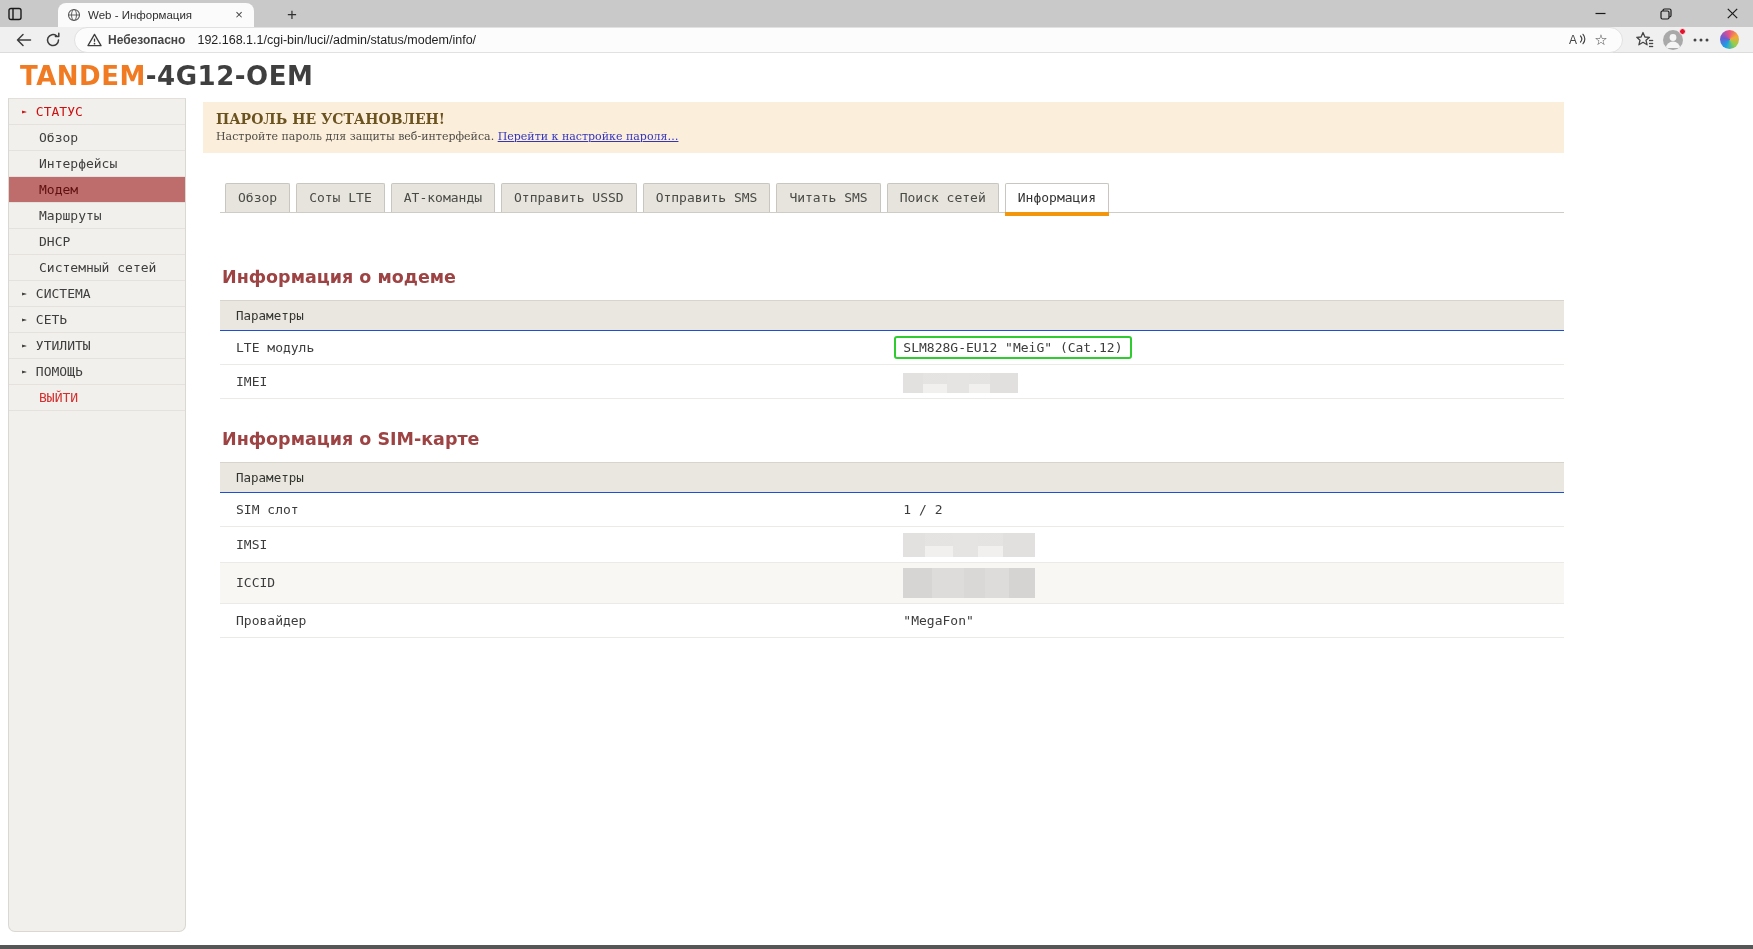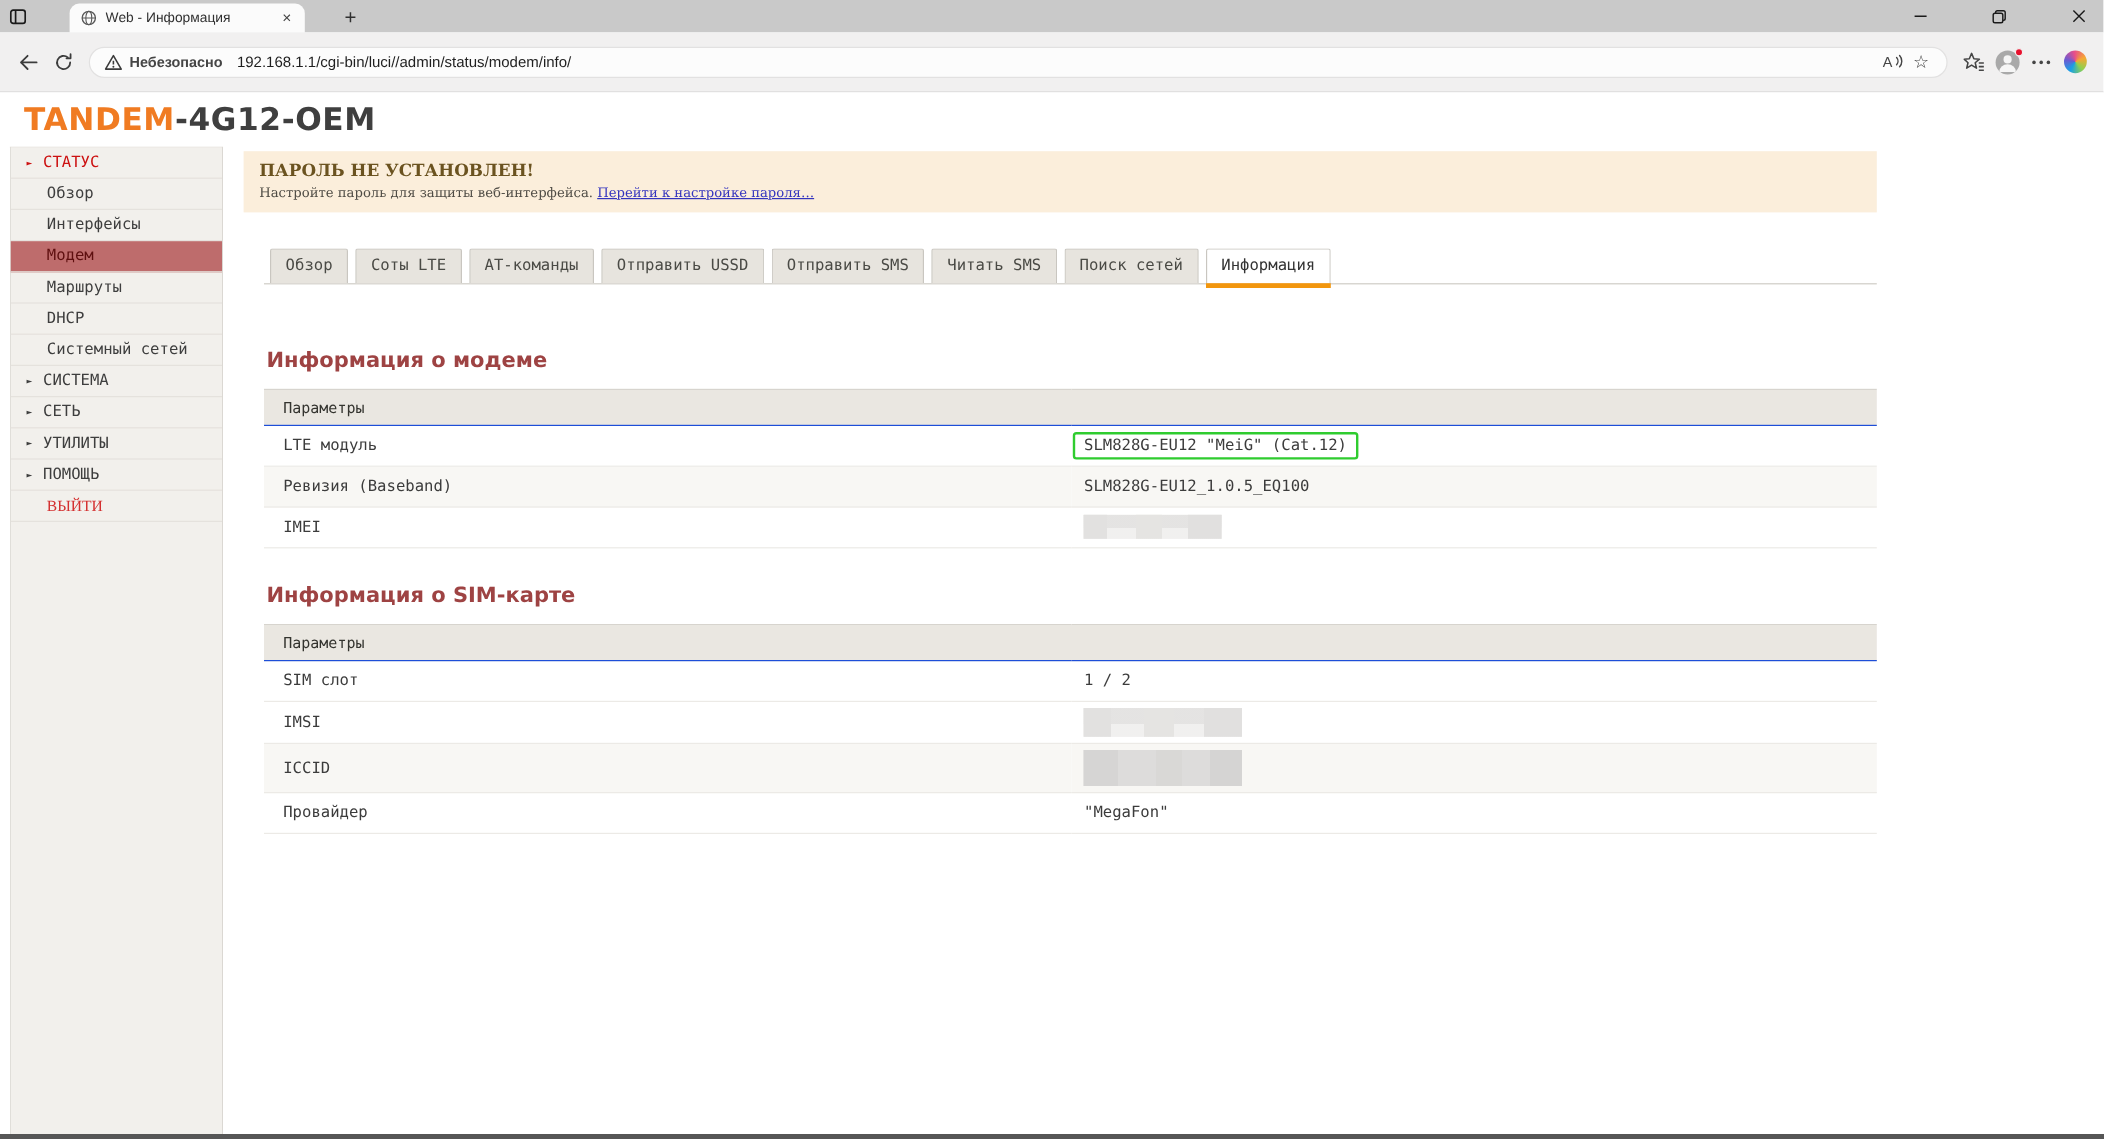--- a/index.html
+++ b/index.html
@@ -28,21 +28,21 @@
     display: flex; align-items: center; gap: 7px;
     padding: 0 7px 0 9px; margin-left: 4px;
   }
   .btab-title { flex: 1; font-size: 11.5px; color: #303030; white-space: nowrap; overflow: hidden; }
   .btab-close { color: #444; font-size: 13px; width: 16px; text-align: center; border-radius: 4px; line-height: 16px; }
   .newtab { width: 28px; height: 24px; color: #303030; font-size: 17px; text-align: center; line-height: 23px; }
   .ts-spacer { flex: 1; }
   .win-btn { width: 42px; height: 27px; display: flex; align-items: center; justify-content: center; color: #1a1a1a; }
 
   .toolbar {
-    height: 50px; background: #f1f0f0; border-bottom: 1px solid #dddcdc;
+    height: 26px; background: #f1f0f0; border-bottom: 1px solid #dddcdc;
     display: flex; align-items: center; padding: 0 10px;
     font-family: "Liberation Sans", sans-serif;
   }
   .nav-icon { width: 26px; height: 26px; display: flex; align-items: center; justify-content: center; color: #3c3c3c; margin-right: 4px; }
   .url-pill {
     flex: 1; height: 26px; background: #fcfcfc; border: 1px solid #e2e1e1; border-radius: 13px;
     display: flex; align-items: center; padding: 0 9px 0 12px; margin: 0 8px 0 4px;
   }
   .security { font-size: 12px; color: #454545; font-weight: bold; margin-left: 6px; white-space: nowrap; }
   .url-text { font-size: 12.5px; color: #1f1f1f; margin-left: 12px; white-space: nowrap; }
@@ -69,21 +69,21 @@
     background: #f2f0ec; border: 1px solid #dbd8d3; border-top: 1px solid #e3e0db;
     border-radius: 0 0 7px 7px;
     font-size: 13px; flex: none;
   }
   .sb-item { height: 26px; display: flex; align-items: center; border-bottom: 1px solid #e5e2dd; color: #3e3e3e; cursor: default; }
   .sb-section { padding-left: 13px; }
   .sb-arrow { font-size: 8px; margin-right: 9px; color: #3e3e3e; }
   .sb-red, .sb-red .sb-arrow { color: #cc1111; }
   .sb-link { padding-left: 30px; }
   .sb-active { background: #be6c6c; color: #5e0f0f; }
-  .sb-logout { color: #d43030; font-family: Liberation Serif, serif; }
+  .sb-logout { color: #d43030; }
 
   .main { flex: 1; max-width: 1378px; padding: 4px 0 0 17px; }
   .banner { background: #fbeedb; padding: 9px 13px 10px; font-family: "DejaVu Serif", serif; }
   .banner-title { font-weight: bold; font-size: 14px; color: #6b5320; margin-bottom: 3px; }
   .banner-msg { font-size: 11px; color: #4f4c45; }
   .banner-link { color: #3434be; text-decoration: underline; cursor: pointer; }
 
   .content-inner { margin: 0 0 0 17px; }
 
   .tabbar { margin-top: 30px; padding-left: 5px; display: flex; gap: 6px; align-items: flex-end; border-bottom: 1px solid #cfccc6; }
@@ -317,24 +317,20 @@
             <thead>
               <tr>
                 <th colspan="2">Параметры</th>
               </tr>
             </thead>
             <tbody>
               <tr>
                 <td class="lbl">LTE модуль</td>
                 <td class="val"><span class="green-box">SLM828G-EU12 "MeiG" (Cat.12)</span></td>
               </tr>
-              <tr class="alt">
-                <td class="lbl">Ревизия (Baseband)</td>
-                <td class="val"><span>SLM828G-EU12_1.0.5_EQ100</span></td>
-              </tr>
               <tr>
                 <td class="lbl">IMEI</td>
                 <td class="val"><span class="redact" style="width: 115px; height: 20px;"></span></td>
               </tr>
             </tbody>
           </table>
           <div class="section-title sim">Информация о SIM-карте</div>
           <table class="params">
             <thead>
               <tr>

